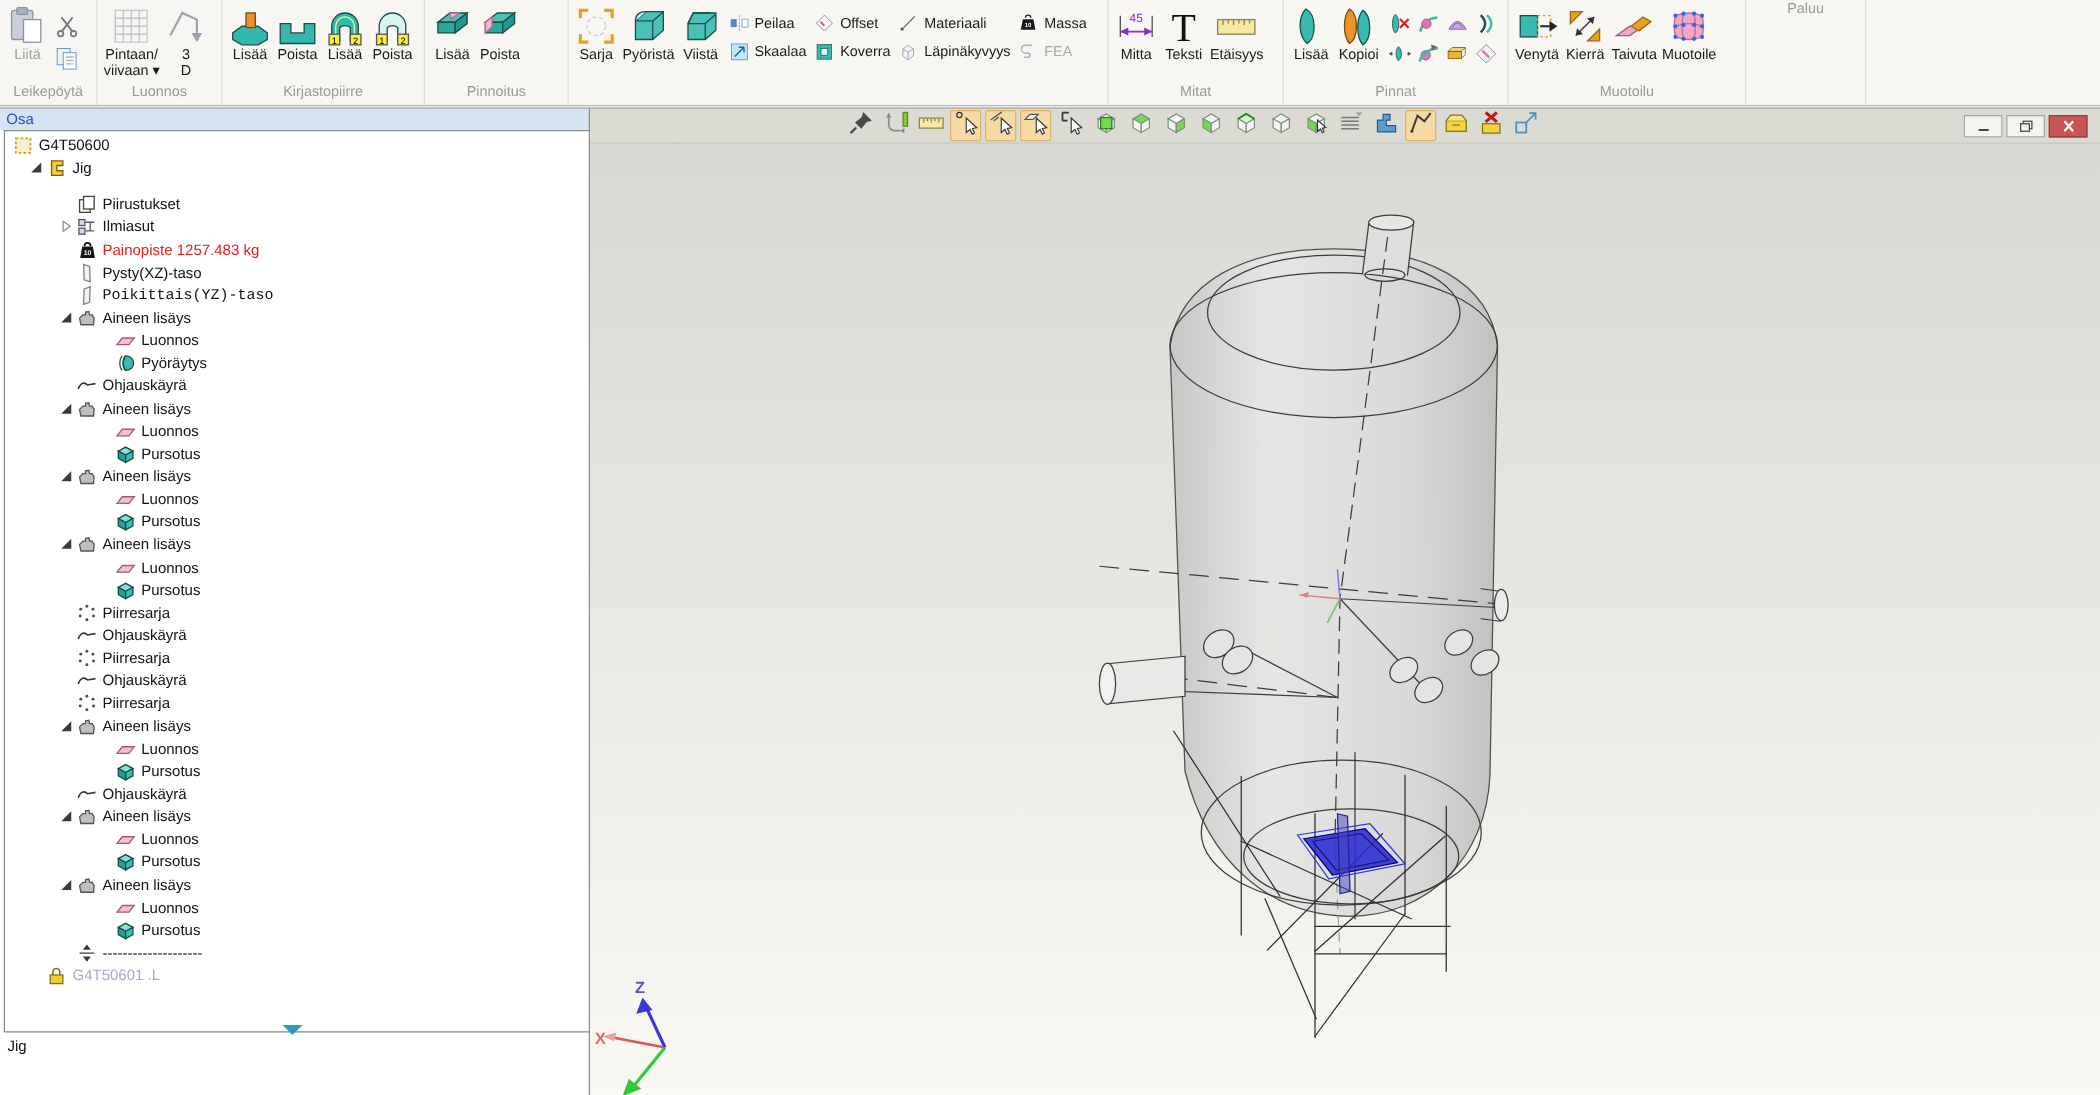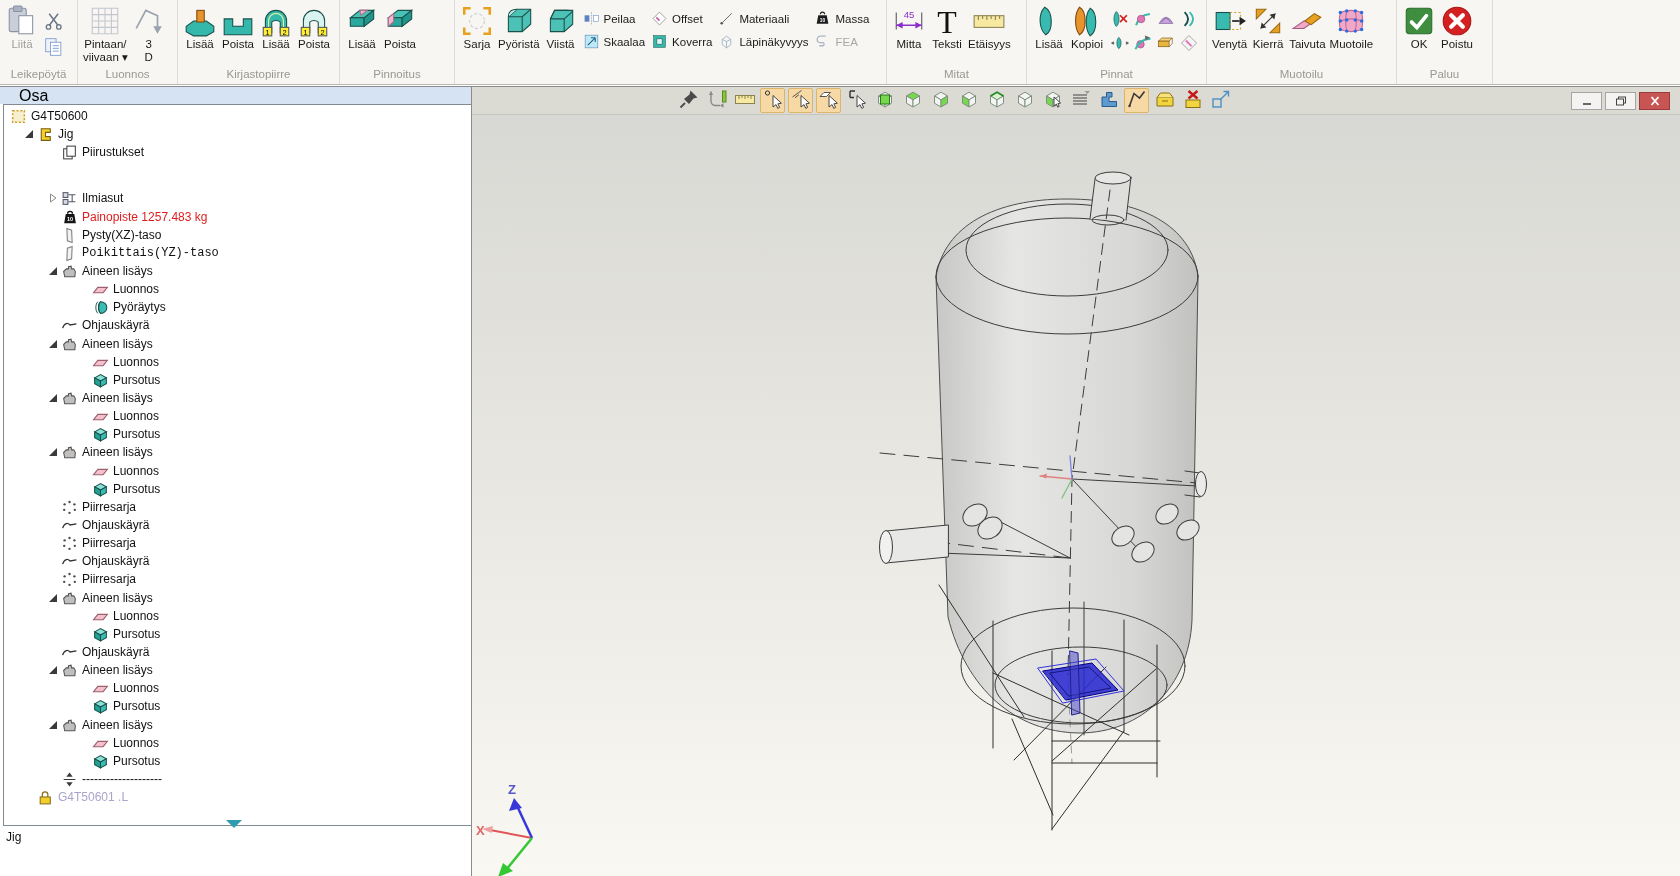--- a/index.html
+++ b/index.html
@@ -20,21 +20,21 @@
   .rmini{width:22px;height:22px;}
   .small-col{display:flex;flex-direction:column;gap:4px;padding:6px 3px 0 3px;}
   .rsmall{display:flex;align-items:center;gap:4px;font-size:11.5px;height:19px;white-space:nowrap;color:#1a1a1a;}
   .rsmall .sicon{width:17px;height:17px;flex:none;}
   .rsmall.disabled .slabel{color:#a8a8a8;}
   .mini2-grid{display:grid;grid-template-rows:21px 21px;grid-auto-flow:column;gap:3px;padding:6px 2px 0 4px;}
   .rmini2{width:20px;height:20px;}
   
   #left-panel{position:absolute;top:86px;left:0;width:471px;height:790px;background:#fff;border-top:1px solid #8a8a8c;box-sizing:border-box;}
   #osa-header{position:absolute;top:0;left:0;right:0;height:17px;background:#d6e3f3;
-              font-size:16px;line-height:17px;padding-left:19px;color:#000000;}
+              font-size:12px;line-height:17px;padding-left:5px;color:#1d4ed8;}
   #tree-box{position:absolute;top:17px;left:3px;width:548px;height:722px;border:1px solid #848a92;background:#fff;box-sizing:border-box;}
   #tree{position:absolute;top:2px;left:0;right:16px;bottom:0;overflow:hidden;}
   .trow{height:18.15px;display:flex;align-items:center;font-size:12px;white-space:nowrap;color:#111;}
   .texp{width:13px;height:11px;flex:none;display:flex;align-items:center;}
   .texp svg{width:10px;height:10px;}
   .ticon{width:17px;height:16px;flex:none;margin-right:4px;}
   .tlabel{line-height:14px;}
   .trow.red .tlabel{color:#e01d1d;}
   .trow.dim .tlabel{color:#a9a5cb;}
   #tree-scroll{position:absolute;top:0;right:0;width:15px;bottom:0;background:#fbfbfb;border-left:1px solid #ececec;}
@@ -395,36 +395,20 @@
                 <circle cx="12" cy="15" r="1.6"></circle>
                 <circle cx="20" cy="15" r="1.6"></circle>
               </g>
             </svg></span>
           <span class="rlabel">Muotoile</span>
         </div>
       </div>
       <div class="rgroup-label">Muotoilu</div>
     </div>
     <div class="rgroup" style="width: 96px;">
-      <div class="rgroup-items">
-        <div class="rbtn">
-          <span class="ricon"><svg viewBox="0 0 32 32" xmlns="http://www.w3.org/2000/svg">
-              <rect x="4" y="4" width="24" height="24" rx="3" fill="#3f8e3f" stroke="#2c6e2c"></rect>
-              <path d="M9 17 l5 5 9 -11" fill="none" stroke="#fff" stroke-width="3.5" stroke-linecap="round"></path>
-            </svg></span>
-          <span class="rlabel">OK</span>
-        </div>
-        <div class="rbtn">
-          <span class="ricon"><svg viewBox="0 0 32 32" xmlns="http://www.w3.org/2000/svg">
-              <circle cx="16" cy="16" r="13" fill="#d42020" stroke="#a81414"></circle>
-              <path d="M10.5 10.5 L21.5 21.5 M21.5 10.5 L10.5 21.5" stroke="#fff" stroke-width="4" stroke-linecap="round"></path>
-            </svg></span>
-          <span class="rlabel">Poistu</span>
-        </div>
-      </div>
       <div class="rgroup-label">Paluu</div>
     </div>
   </div>
 
 <div id="left-panel">
   <div id="osa-header">
     <span>Osa</span>
   </div>
   <div id="tree-box">
     <div id="tree">
@@ -438,29 +422,29 @@
           <span class="texp">
             <svg viewBox="0 0 10 10">
               <path d="M9 1 V9 H1 Z" fill="#3a3a3a"></path>
             </svg>
           </span>
           <span class="ticon"><svg viewBox="0 0 16 16" xmlns="http://www.w3.org/2000/svg">
               <path d="M4 2.5 H12.5 V6 H8 V10 H12.5 V13.5 H4 Z" fill="#f2cf2a" stroke="#7a5f12"></path>
             </svg></span>
           <span class="tlabel">Jig</span>
         </div>
-        <div class="trow" style="padding-left: 44px;">
+        <div class="trow" style="padding-left: 44px; margin-top: 11px;">
           <span class="texp"></span>
           <span class="ticon"><svg viewBox="0 0 16 16" xmlns="http://www.w3.org/2000/svg">
               <rect x="2.5" y="4.5" width="8" height="9.5" fill="#fff" stroke="#444"></rect>
               <rect x="5.5" y="2" width="8" height="9.5" fill="#fff" stroke="#444"></rect>
             </svg></span>
           <span class="tlabel">Piirustukset</span>
         </div>
-        <div class="trow" style="padding-left: 44px; margin-top: 28px;">
+        <div class="trow" style="padding-left: 44px;">
           <span class="texp">
             <svg viewBox="0 0 10 10">
               <path d="M2.5 1 L8 5 L2.5 9 Z" fill="#fff" stroke="#8a8a8a"></path>
             </svg>
           </span>
           <span class="ticon"><svg viewBox="0 0 16 16" xmlns="http://www.w3.org/2000/svg">
               <rect x="2" y="2.5" width="4.5" height="4.5" fill="#d8dce8" stroke="#556"></rect>
               <rect x="2" y="9" width="4.5" height="4.5" fill="#d8dce8" stroke="#556"></rect>
               <path d="M7 4.5 H13.5 M7 11 H13.5 M10.5 4.5 V11" stroke="#556" fill="none"></path>
             </svg></span>

